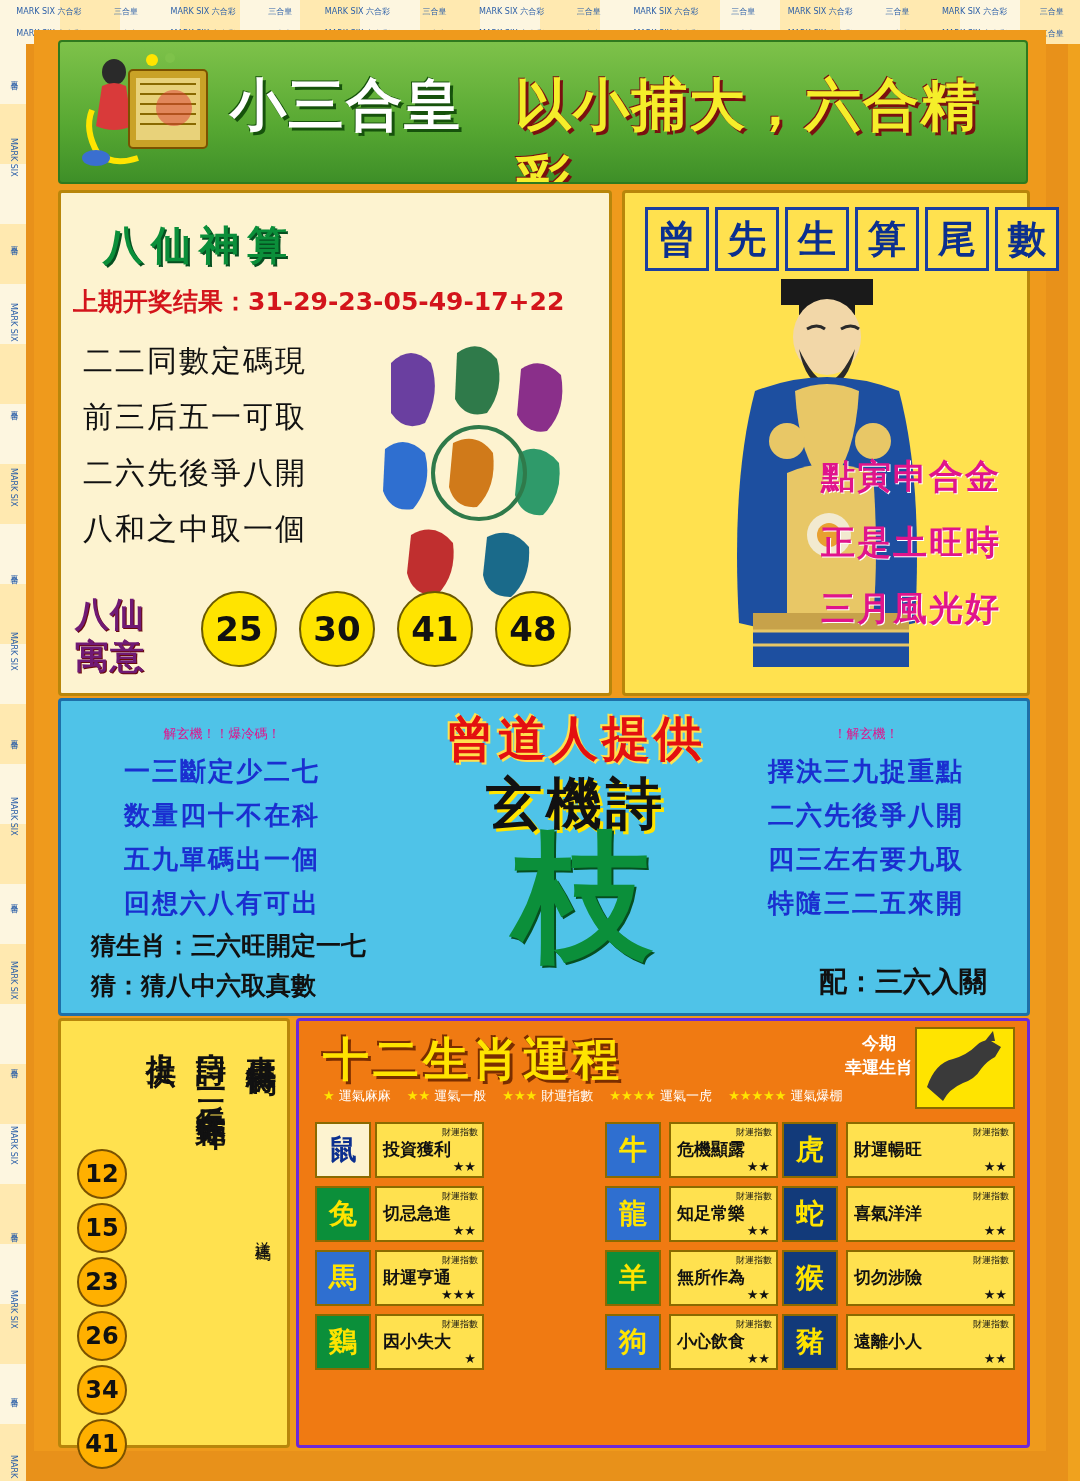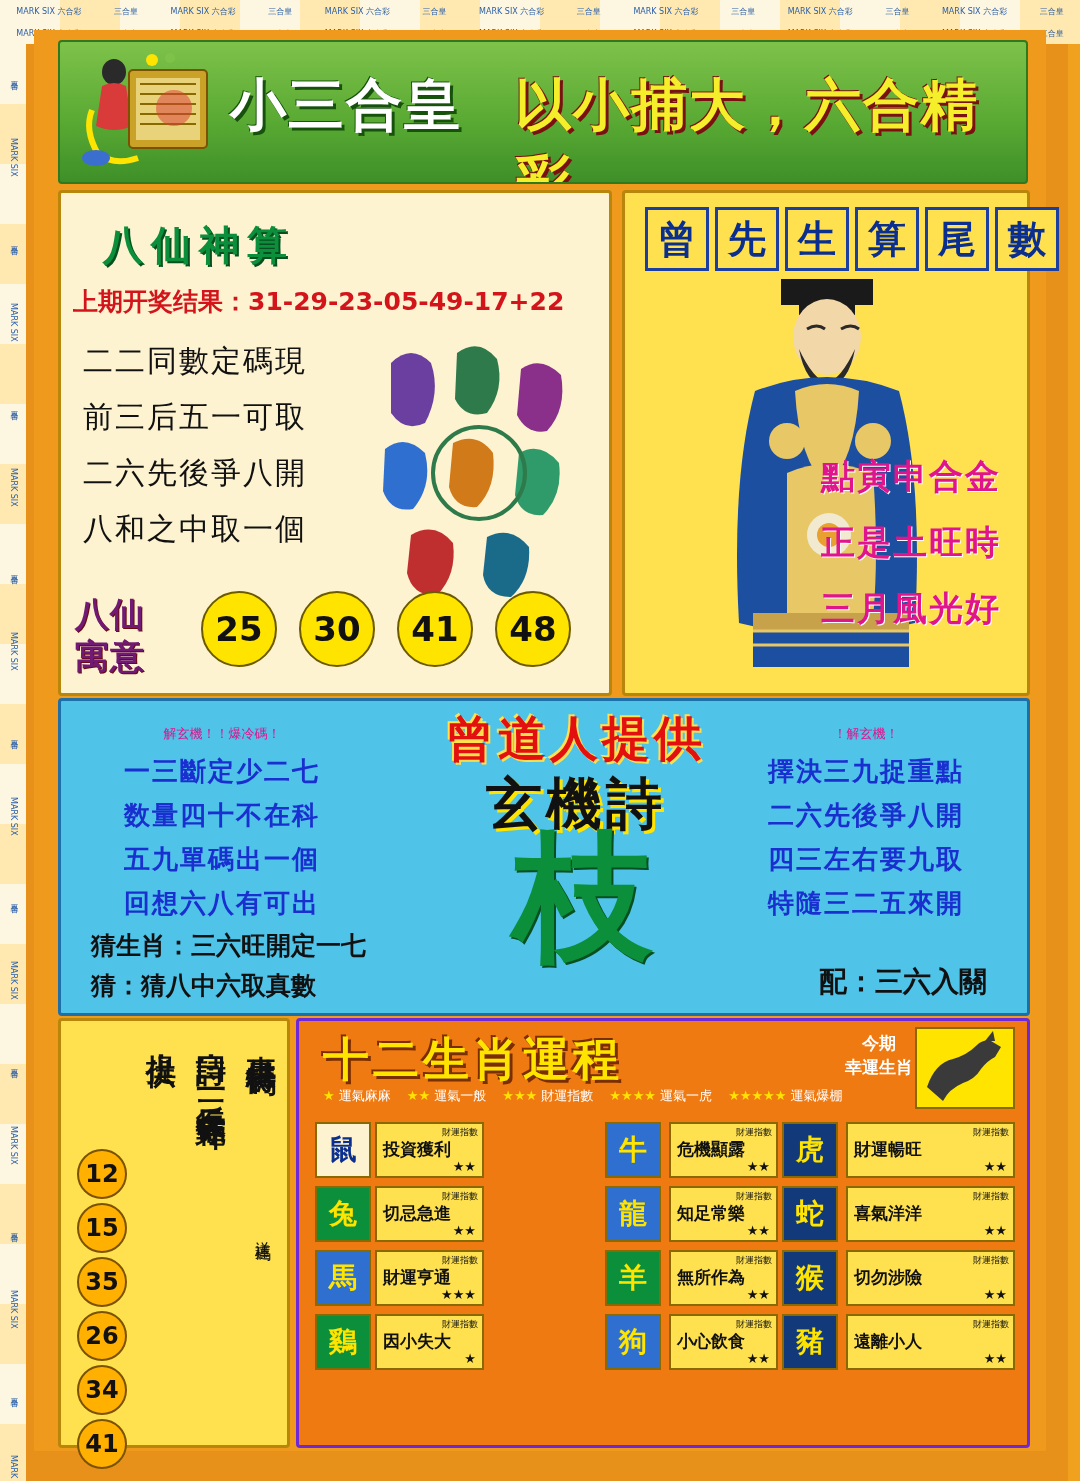--- a/index.html
+++ b/index.html
@@ -284,21 +284,21 @@
     </div>
 
     <div class="btm-left">
       <div class="vcol c1">專供特碼</div>
       <div class="vsmall" style="position:absolute;right:14px;top:208px;">送連碼</div>
       <div class="vcol c2">詩曰：一三反復守乾坤</div>
       <div class="vcol c3">提供：</div>
       <div class="num-col">
         <div class="numc">12</div>
         <div class="numc">15</div>
-        <div class="numc">35</div>
+        <div class="numc">23</div>
         <div class="numc">26</div>
         <div class="numc">34</div>
         <div class="numc">41</div>
       </div>
     </div>
 
     <div class="zod">
       <div class="zod-title">十二生肖運程</div>
       <div class="zod-legend" id="zod-legend">
           <span><span class="st">★</span><span> 運氣麻麻</span></span>

